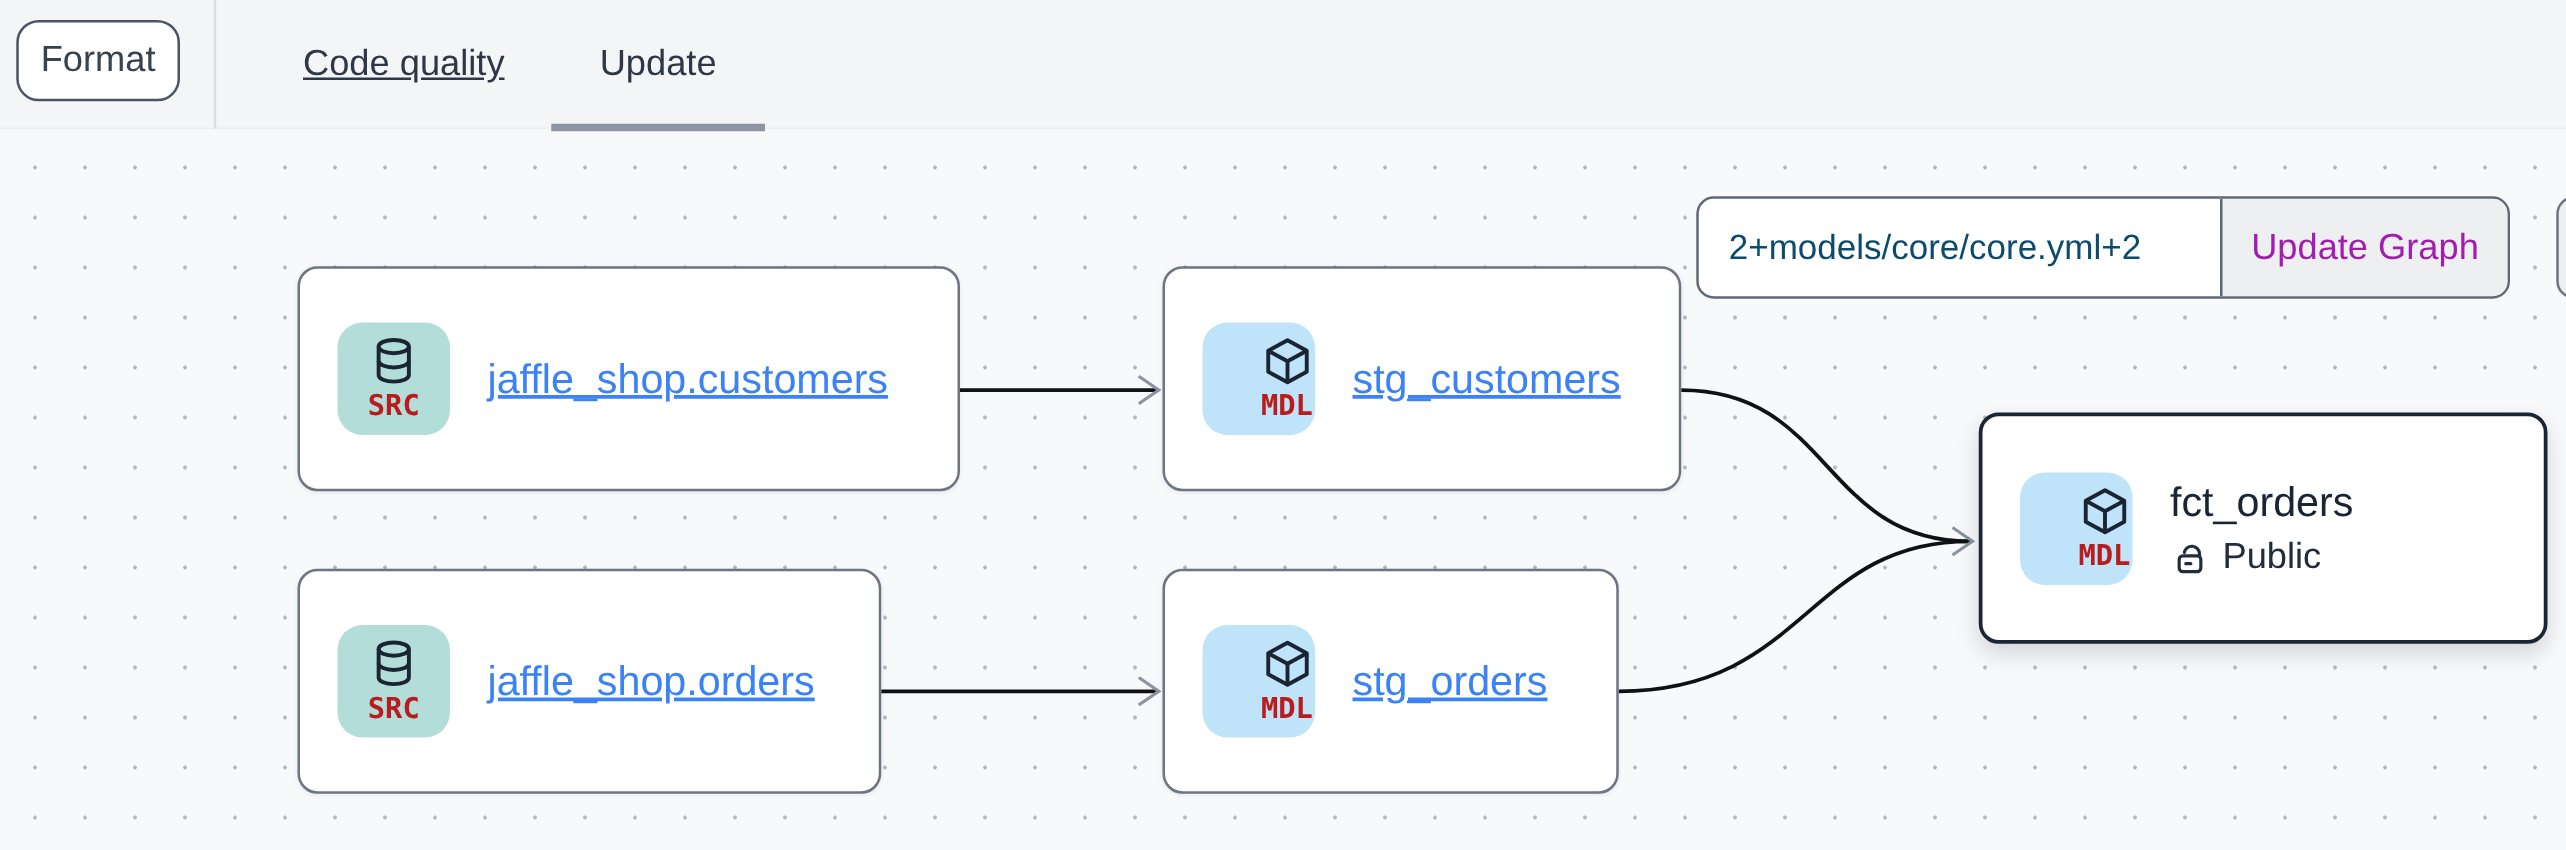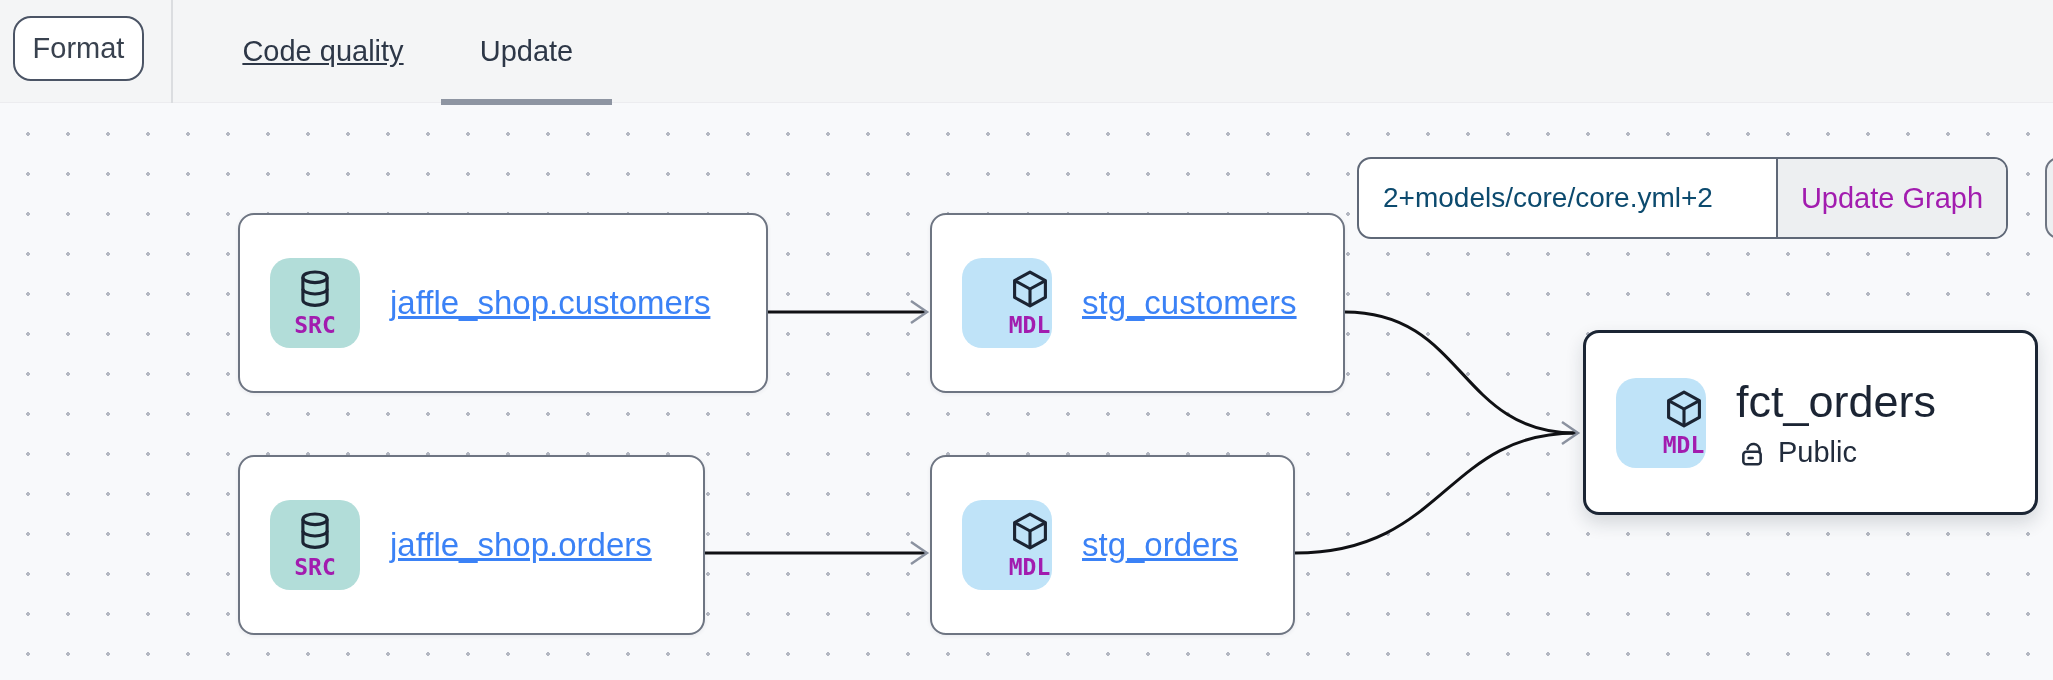--- a/index.html
+++ b/index.html
@@ -77,28 +77,28 @@
     flex: 0 0 auto;
     width: 90px; height: 90px; margin-left: 30px;
     border-radius: 20px;
     display: flex; flex-direction: column; align-items: center; justify-content: center;
   }
   .badge.src { background: #b2ddd9; }
   .badge.mdl { background: #bfe3f8; padding-left: 45px; }
   .badge svg { width: 44px; height: 44px; display: block; }
   .badge-label {
     font-family: "DejaVu Sans Mono", "Liberation Mono", monospace;
-    font-size: 23px; font-weight: 600; color: #a21caf; line-height: 1.1;
+    font-size: 23px; font-weight: 600; color: #b91c1c; line-height: 1.1;
     margin-top: 2px;
   }
   .node-label {
     margin-left: 30px; font-size: 33px; color: #3b82f6; white-space: nowrap; text-decoration: underline;
   }
   .node-text-col { margin-left: 30px; display: flex; flex-direction: column; }
-  .node-title { font-size: 45px; color: #1b2433; white-space: nowrap; }
+  .node-title { font-size: 33px; color: #1b2433; white-space: nowrap; }
   .node-meta {
     margin-top: 8px; display: flex; align-items: center; gap: 10px;
     font-size: 29px; color: #222c3c; text-align: center;
   }
   .node-meta svg { width: 32px; height: 32px; display: block; }
 
   
   .graph-controls {
     position: absolute; left: 1357px; top: 157px; width: 651px; height: 82px;
     border: 2px solid #5f6877; border-radius: 14px;

